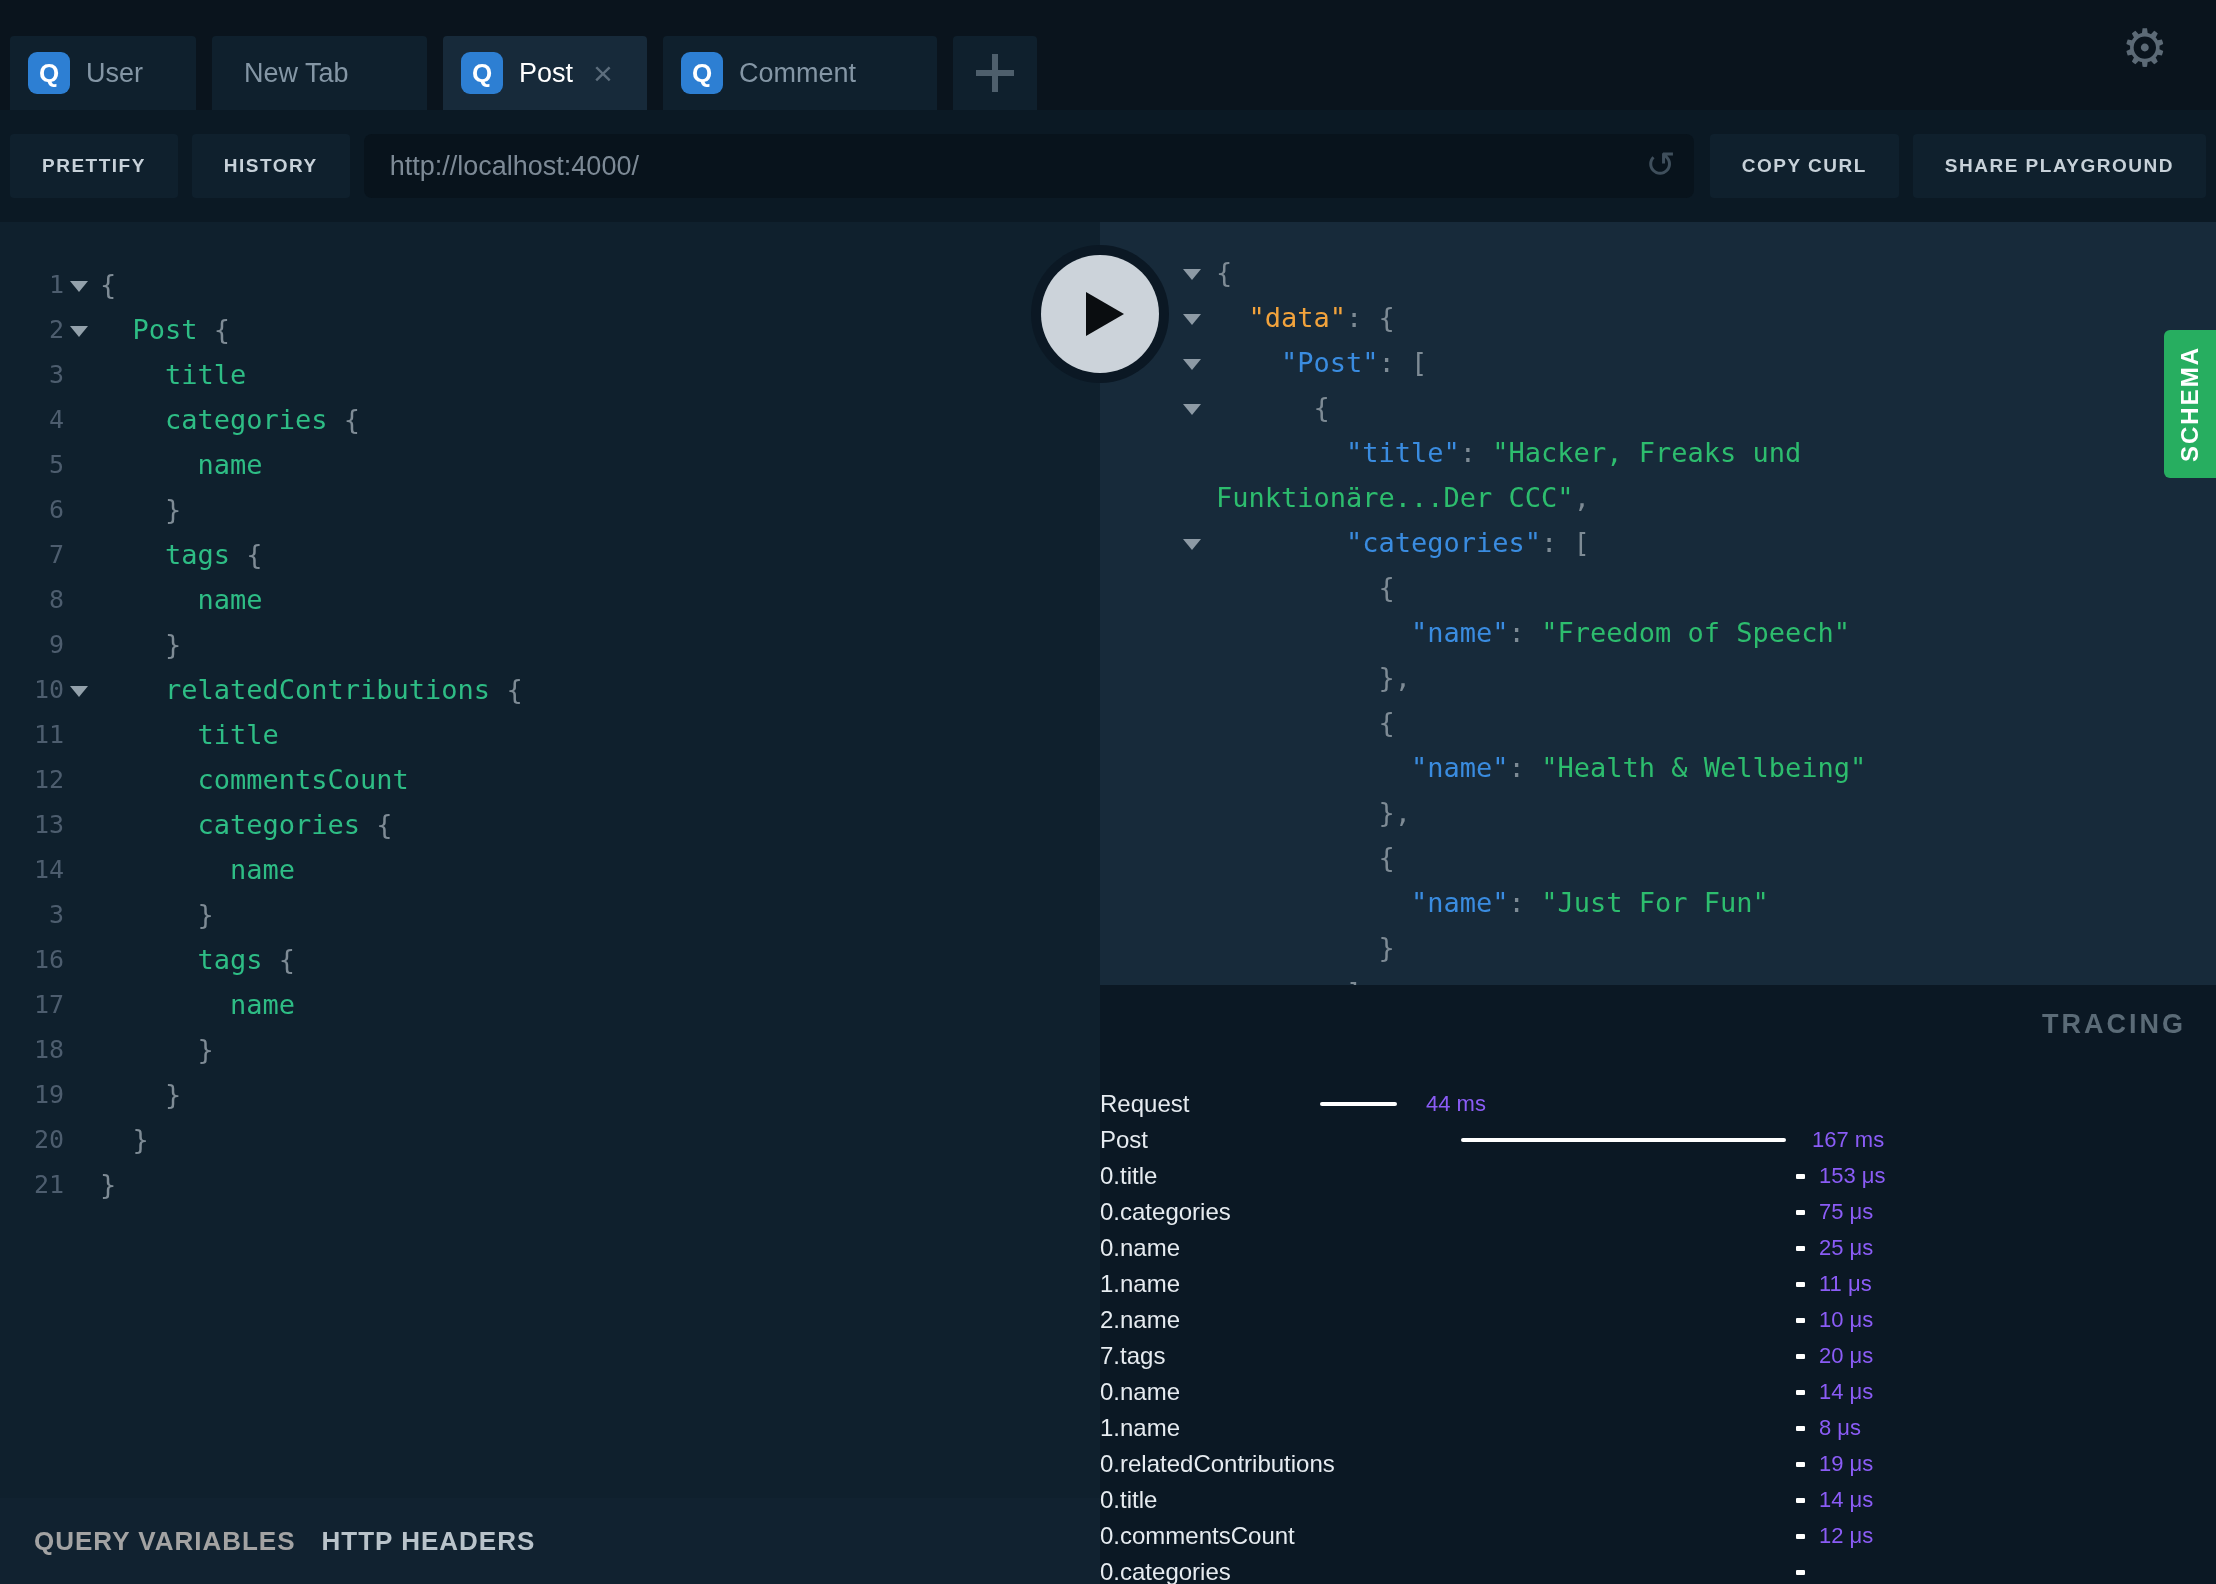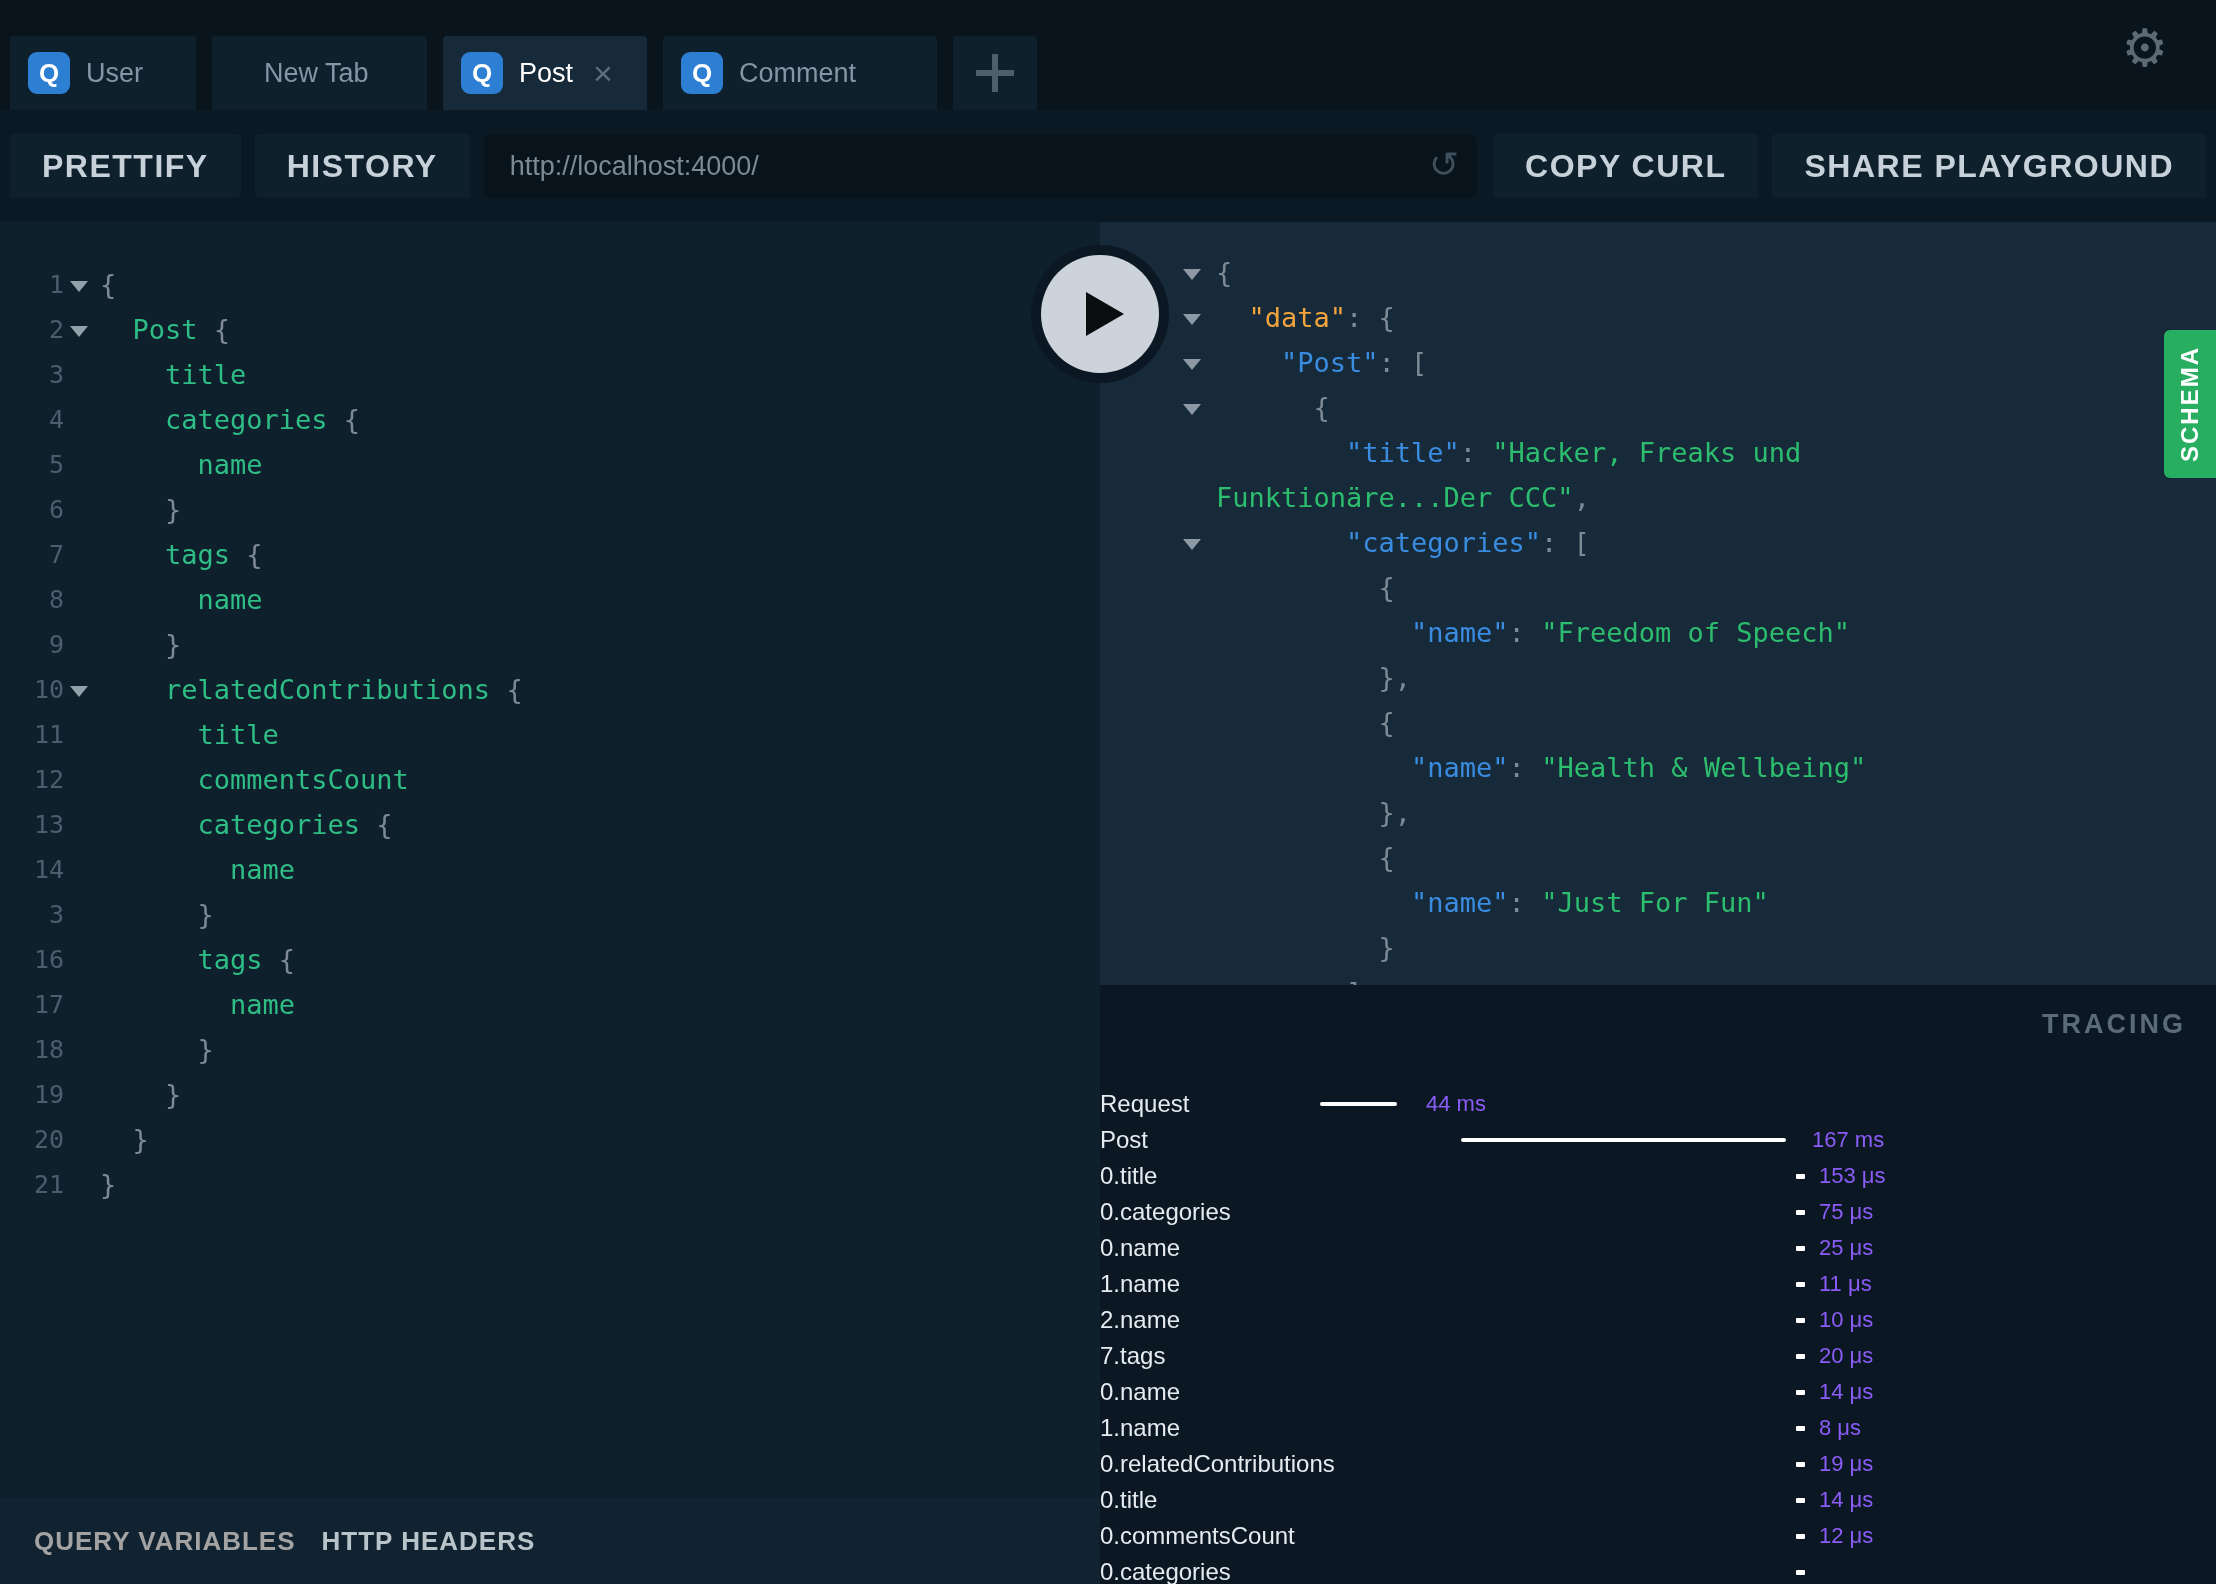--- a/index.html
+++ b/index.html
@@ -27,21 +27,21 @@
   .tab-plus{justify-content:center;width:84px;padding:0;}
   .plus-icon{position:relative;width:38px;height:38px;}
   .plus-icon::before,.plus-icon::after{content:"";position:absolute;background:#4e5f6c;}
   .plus-icon::before{left:16px;top:0;width:6px;height:38px;}
   .plus-icon::after{left:0;top:16px;width:38px;height:6px;}
   .gear{position:absolute;right:48px;top:22px;font-size:52px;color:#5c6a76;line-height:1;cursor:pointer;}
 
   
   .toolbar{height:112px;background:var(--bg-toolbar);display:flex;align-items:center;padding:0 10px;}
   .tbtn{height:64px;background:var(--bg-button);border:none;border-radius:4px;color:var(--btn-text);
-        font-family:"Liberation Sans",sans-serif;font-size:32px;letter-spacing:1.5px;font-weight:bold;
+        font-family:"Liberation Sans",sans-serif;font-size:19px;letter-spacing:1.5px;font-weight:bold;
         padding:0 32px;margin-right:14px;cursor:pointer;flex:none;}
   .urlwrap{position:relative;flex:1;height:64px;margin-right:16px;}
   .urlwrap input{width:100%;height:100%;background:var(--bg-input);border:none;border-radius:8px;
         color:#7d8a96;font-size:27px;padding:0 70px 0 26px;font-family:"Liberation Sans",sans-serif;outline:none;}
   .reload{position:absolute;right:18px;top:10px;font-size:36px;color:#3f4f5c;cursor:pointer;}
   .tbtn.last{margin-right:0;}
 
   
   .main{display:flex;height:1362px;position:relative;}
   .left-pane{width:1100px;display:flex;flex-direction:column;flex:none;}
@@ -92,21 +92,21 @@
 </style>
 </head>
 <body>
 
 <div class="tabbar">
   <div id="tabs-mount" style="display: flex; align-items: flex-end;">
       <div class="tab" style="width: 186px;">
         <span class="qbadge">Q</span>
         <span>User</span>
       </div>
-      <div class="tab" style="width: 215px; padding-left: 52px;">
+      <div class="tab" style="width: 215px; padding-left: 32px;">
         <span>New Tab</span>
       </div>
       <div class="tab active" style="width: 204px;">
         <span class="qbadge">Q</span>
         <span>Post</span>
         <span class="tab-close">×</span>
       </div>
       <div class="tab" style="width: 274px;">
         <span class="qbadge">Q</span>
         <span>Comment</span>

